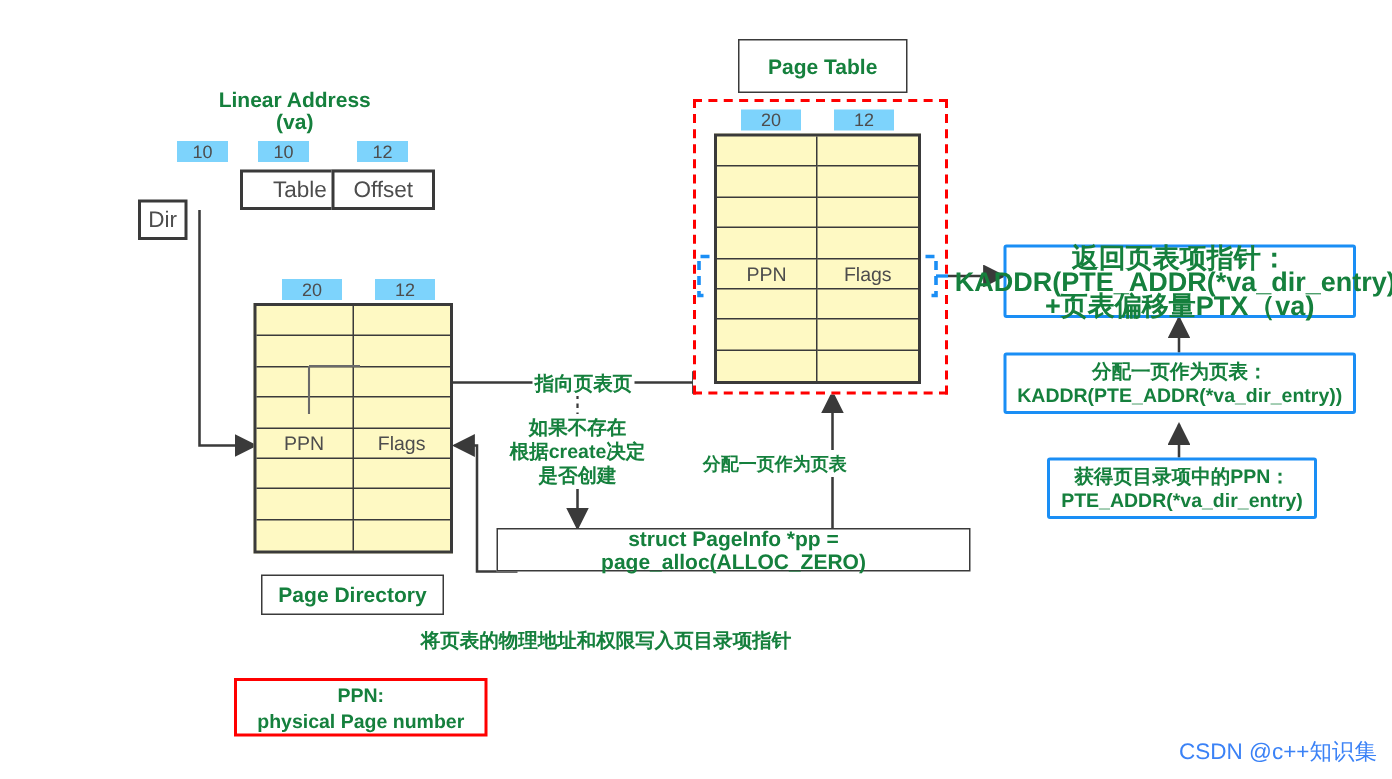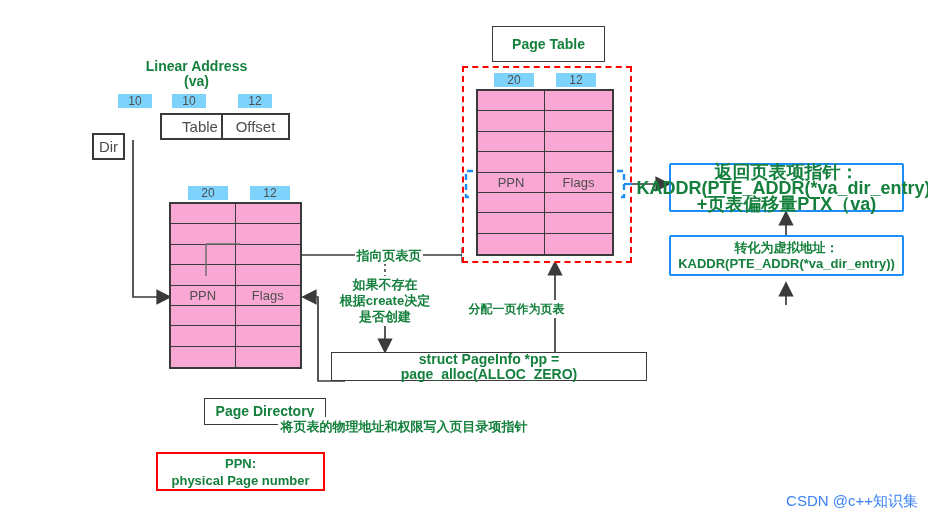--- a/index.html
+++ b/index.html
@@ -9,21 +9,21 @@
   .lbl{position:absolute;background:#ffffff;color:#15803d;
        font-size:13px;line-height:15px;text-align:center;
        display:flex;align-items:center;justify-content:center;
        white-space:pre-line;box-sizing:border-box;z-index:6;font-weight:bold;}
 
   .boxed{border:1.6px solid #3a3a3a;}
   .redbox{border:2.4px solid #ff0000;}
   .bluebox{border:2px solid #1a8ef5;border-radius:2px;}
 
   .cellgrid{position:absolute;box-sizing:border-box;border:2.2px solid #3a3a3a;
-            display:grid;background:#f9a8d4;z-index:5;}
+            display:grid;background:#fef9c3;z-index:5;}
   .cellgrid .cell{border-right:1.6px solid #3a3a3a;border-bottom:1.6px solid #3a3a3a;
        display:flex;align-items:center;justify-content:center;
        font-size:13px;color:#4d4d4d;box-sizing:border-box;}
   .cellgrid .cell.c2{border-right:none;}
   .cellgrid .cell.lastrow{border-bottom:none;}
 
   .addrcell{position:absolute;box-sizing:border-box;border:2.2px solid #3a3a3a;
             background:#ffffff;display:flex;align-items:center;justify-content:center;
             font-size:15px;color:#4d4d4d;z-index:6;}
 
@@ -97,21 +97,21 @@
       <div class="cell">PPN</div>
       <div class="cell c2">Flags</div>
       <div class="cell"></div>
       <div class="cell c2"></div>
       <div class="cell"></div>
       <div class="cell c2"></div>
       <div class="cell lastrow"></div>
       <div class="cell c2 lastrow"></div>
     </div>
 
-  <div class="lbl boxed" style="left:174px;top:398px;width:122px;height:27px;font-size:14px;margin-left:30px;">Page Directory</div>
+  <div class="lbl boxed" style="left:174px;top:383px;width:122px;height:27px;font-size:14px;">Page Directory</div>
 
   <svg class="overlay" viewBox="0 0 928 519">
     <path d="M206,244 L206,276 M206,244 L240,244" fill="none" stroke="#6a6a6a" stroke-width="1.4"></path>
   </svg>
 
   <div class="lbl boxed" style="left:492px;top:26px;width:113px;height:36px;font-size:14px;">Page Table</div>
 
   <div style="position:absolute;left:462px;top:66px;width:170px;height:197px;
               border:2.4px dashed #ff0000;box-sizing:border-box;z-index:3;background:#ffffff;"></div>
 
@@ -153,21 +153,23 @@
   <div class="lbl" style="left:463px;top:300px;width:107px;height:18px;font-size:12px;">分配一页作为页表</div>
 
   <div class="lbl" style="left:278px;top:417px;width:252px;height:18px;font-size:13px;">将页表的物理地址和权限写入页目录项指针</div>
 
   <div class="lbl boxed" style="left:331px;top:352px;width:316px;height:29px;font-size:14px;">struct PageInfo *pp = page_alloc(ALLOC_ZERO)</div>
 
   <div class="lbl bluebox" style="left:669px;top:163px;width:235px;height:49px;font-size:18px;line-height:16px;">返回页表项指针：
 KADDR(PTE_ADDR(*va_dir_entry))
 +页表偏移量PTX（va)</div>
 
-  <div class="lbl bluebox" style="left:669px;top:235px;width:235px;height:41px;font-size:13px;line-height:16px;">转化为虚拟地址：
+  <div class="lbl bluebox" style="left:669px;top:235px;width:235px;height:41px;font-size:13px;line-height:16px;">分配一页作为页表：
 KADDR(PTE_ADDR(*va_dir_entry))</div>
 
+  <div class="lbl bluebox" style="left:698px;top:305px;width:180px;height:41px;font-size:13px;line-height:16px;">获得页目录项中的PPN：
+PTE_ADDR(*va_dir_entry)</div>
 
   <div class="lbl redbox" style="left:156px;top:452px;width:169px;height:39px;font-size:13px;line-height:17px;">PPN:
 physical Page number</div>
 
   <div class="wm">CSDN @c++知识集</div>
 </div>
 
 </body></html>

